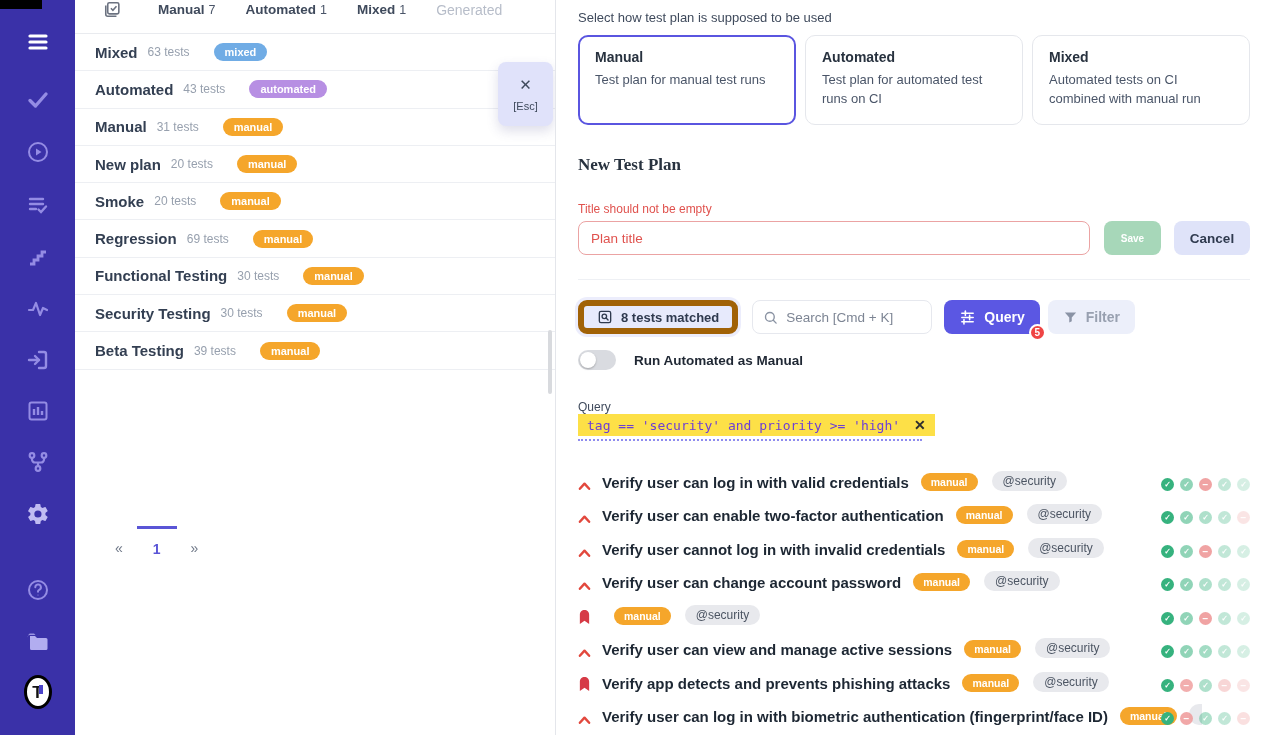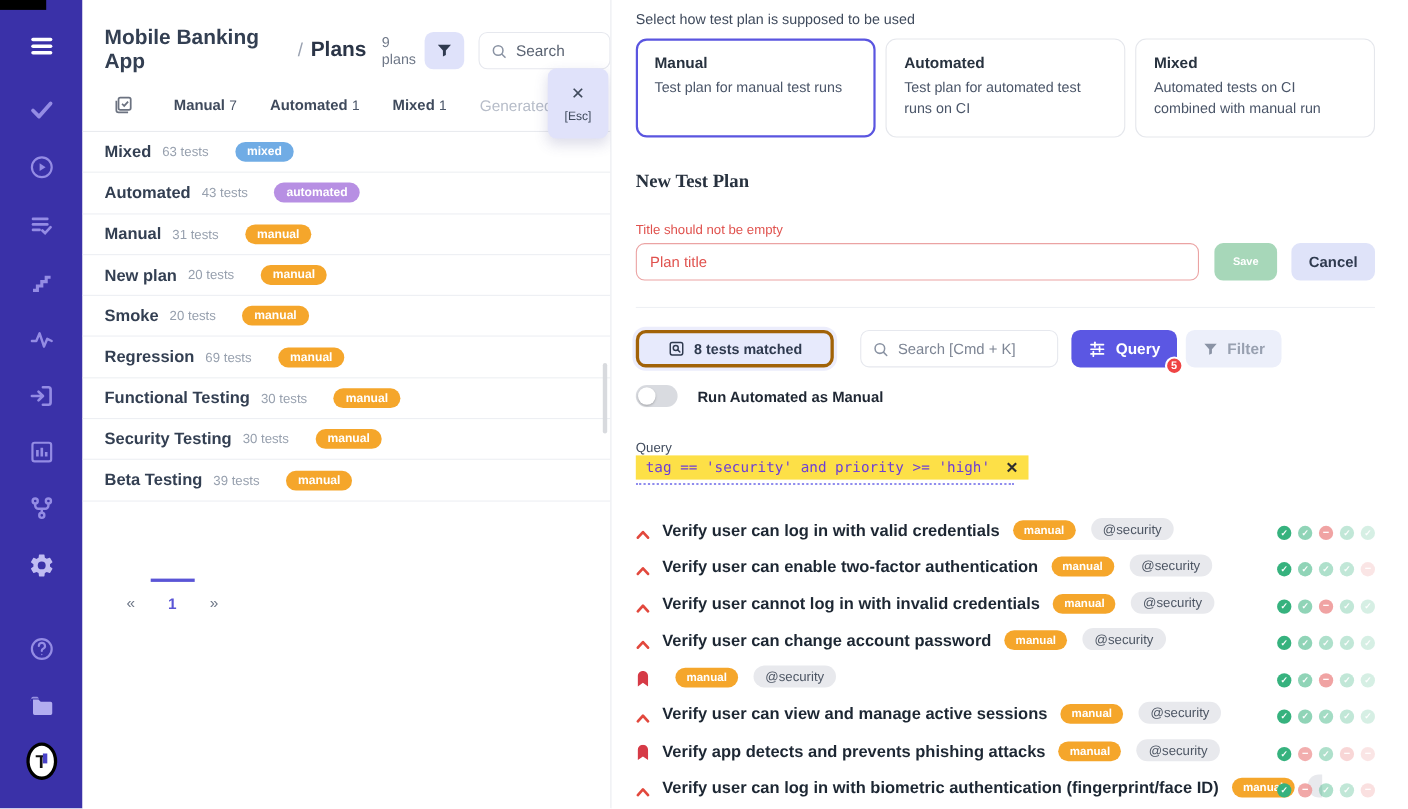--- a/index.html
+++ b/index.html
@@ -82,24 +82,24 @@
     font-size:13.5px; outline:none; font-family:"Liberation Sans", sans-serif; color:#e0524e; }
   .title-input::placeholder { color:#e0524e; }
   .save-btn { margin-left:14px; height:34px; min-width:57px; background:#a7d7b9; color:#fff; border:none;
     border-radius:8px; font-size:10px; font-weight:bold; cursor:pointer; font-family:"Liberation Sans", sans-serif; }
   .cancel-btn { margin-left:13px; height:34px; min-width:76px; background:#dfe3f9; color:#2f3a4f; border:none;
     border-radius:8px; font-size:13.5px; font-weight:bold; cursor:pointer; font-family:"Liberation Sans", sans-serif; }
 
   .rp-divider { border-top:1px solid #eef0f4; margin-top:24px; }
 
   .toolbar { display:flex; align-items:center; margin-top:20px; }
-  .matched-btn { height:34px; display:flex; align-items:center; gap:8px; padding:0 26px; background:#e7eafc;
-    border:3px solid #a16207; border-radius:9px; box-shadow:0 0 0 3px rgba(120,125,235,.14);
+  .matched-btn { height:34px; display:flex; align-items:center; gap:8px; padding:0 13px; background:#e7eafc;
+    border:6px solid #a16207; border-radius:9px; box-shadow:0 0 0 3px rgba(120,125,235,.14);
     font-size:13px; font-weight:bold; color:#2f3a4f; cursor:pointer; font-family:"Liberation Sans", sans-serif; }
-  .tb-search { margin-left:24px; width:180px; height:34px; border:1px solid #e6e8ee; border-radius:8px;
+  .tb-search { margin-left:14px; width:180px; height:34px; border:1px solid #e6e8ee; border-radius:8px;
     display:flex; align-items:center; padding:0 10px; color:#8a93a3; }
   .tb-search input { border:none; outline:none; width:140px; font-size:13.5px; color:#7d8594; margin-left:8px;
     font-family:"Liberation Sans", sans-serif; background:transparent; }
   .tb-search input::placeholder { color:#7d8594; }
   .query-btn { position:relative; margin-left:12px; height:34px; padding:0 15px; background:#5b57e3; color:#fff;
     border:none; border-radius:8px; font-size:14px; font-weight:bold; display:flex; align-items:center; gap:8px;
     cursor:pointer; font-family:"Liberation Sans", sans-serif; }
   .query-badge { position:absolute; right:-6px; bottom:-7px; width:17px; height:17px; background:#ef4444;
     border:2px solid #fff; border-radius:50%; color:#fff; font-size:10px; font-weight:bold;
     display:flex; align-items:center; justify-content:center; }
@@ -223,42 +223,20 @@
     </div>
     <div class="side-icon" style="top:674px; height:36px">
       <div class="logo-badge">
         <span class="logo-t">T</span>
         <span class="logo-tick"></span>
       </div>
     </div>
   </aside>
 
   <section class="left-panel">
-    <header class="lp-header">
-      <span class="lp-title">Mobile Banking App</span>
-      <span class="lp-sep">/</span>
-      <span class="lp-section">Plans</span>
-      <span class="lp-count">9 plans</span>
-      <button class="funnel-btn">
-        <span style="display:flex">
-          <svg width="16" height="16" viewBox="0 0 24 24" fill="currentColor">
-              <path d="M3 4h18l-7 8v6l-4 2v-8L3 4z"></path>
-            </svg>
-        </span>
-      </button>
-      <div class="lp-search">
-        <span style="display:flex">
-          <svg width="15" height="15" viewBox="0 0 24 24" fill="none" stroke="#8a93a3" stroke-width="2.2">
-              <circle cx="11" cy="11" r="7"></circle>
-              <line x1="16.5" y1="16.5" x2="21" y2="21" stroke-linecap="round"></line>
-            </svg>
-        </span>
-        <input placeholder="Search" style="">
-      </div>
-    </header>
 
     <div class="lp-tabs">
       <span class="tabs-icon">
         <svg width="19" height="19" viewBox="0 0 24 24" fill="none" stroke="currentColor" stroke-width="2">
             <rect x="6" y="3.5" width="14" height="14" rx="2"></rect>
             <polyline points="10 10.5 12.5 13 17 8"></polyline>
             <path d="M3.5 7 v11 a2.5 2.5 0 0 0 2.5 2.5 h11"></path>
           </svg>
       </span>
       <span class="lp-tab"><span>Manual</span><span class="tab-count">7</span></span>

